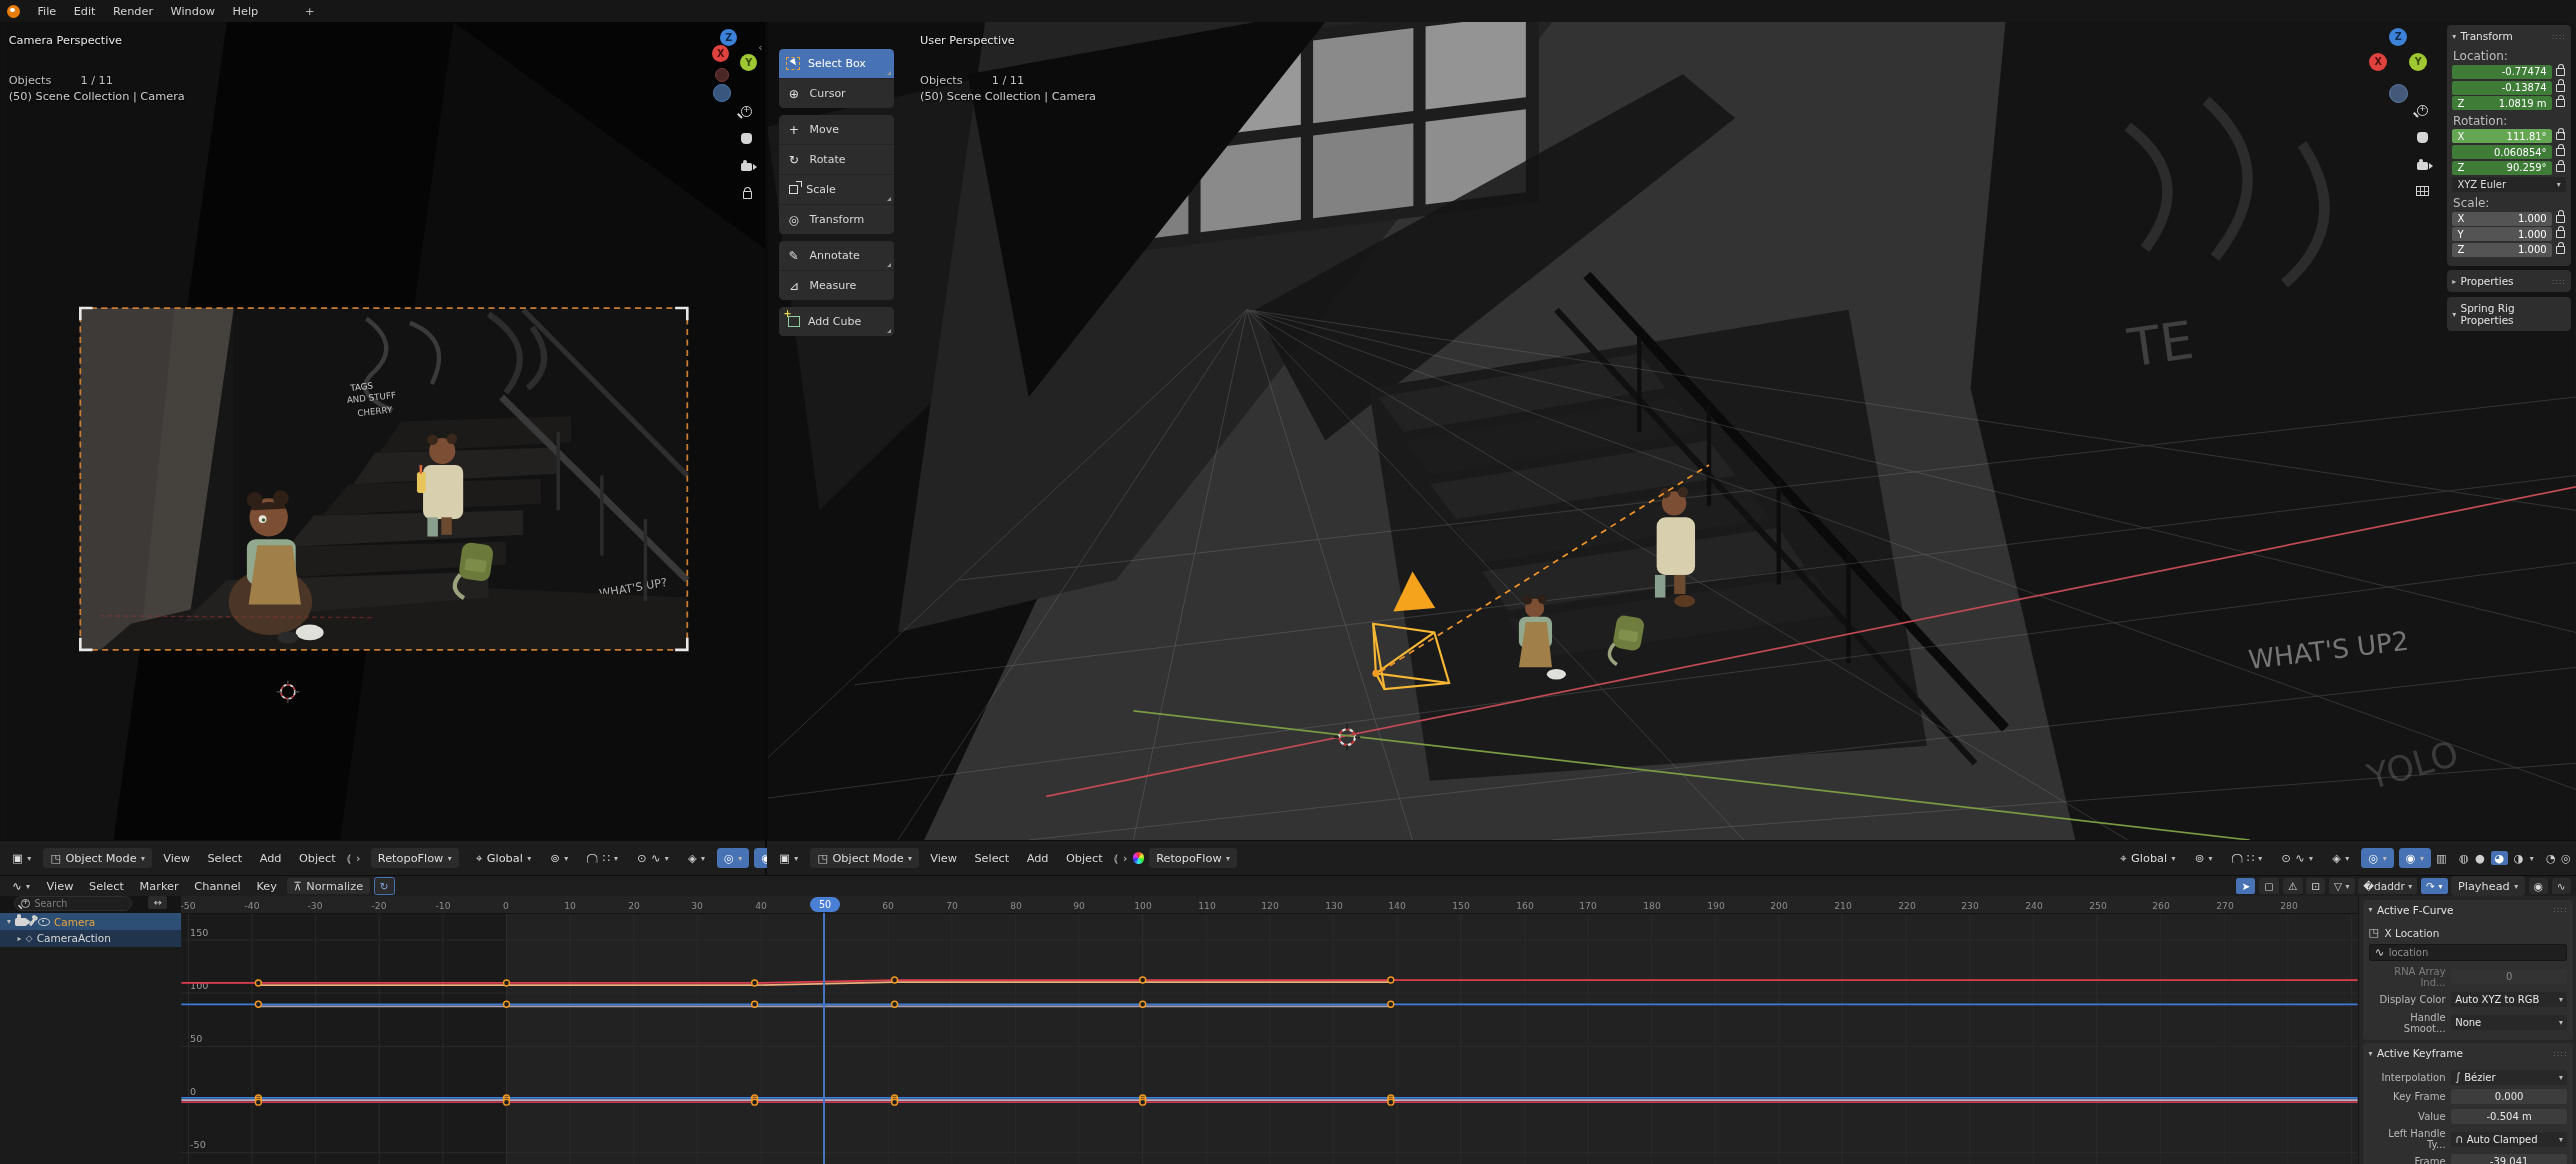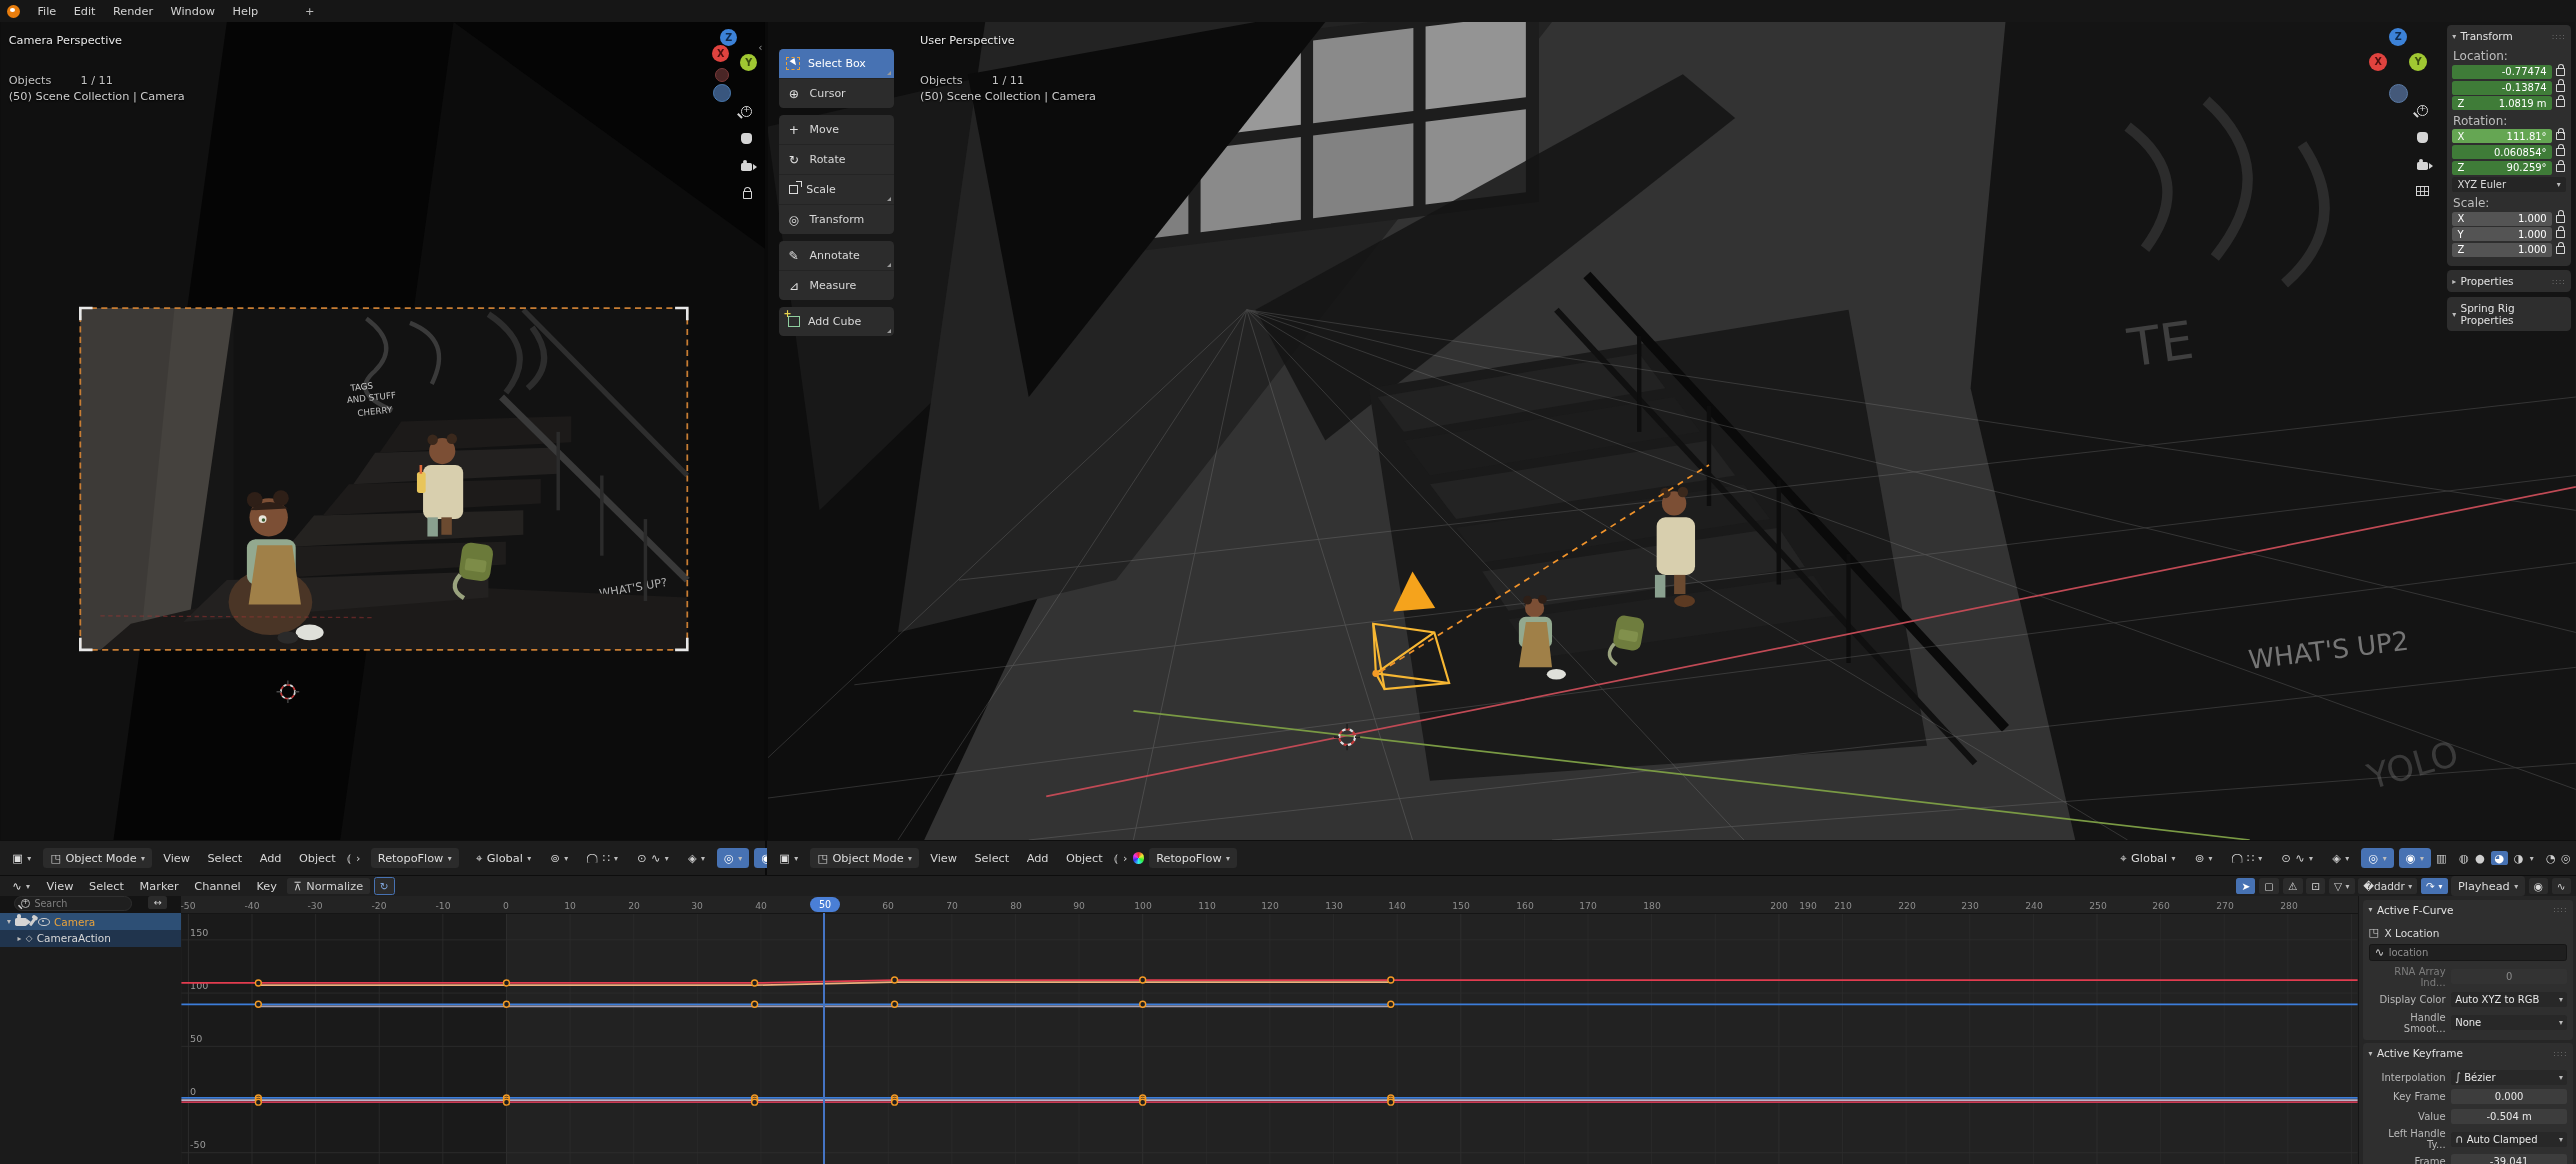--- a/index.html
+++ b/index.html
@@ -716,21 +716,21 @@
       <span class="rtick" style="left: 898px;">90</span>
       <span class="rtick" style="left: 962px;">100</span>
       <span class="rtick" style="left: 1026px;">110</span>
       <span class="rtick" style="left: 1089px;">120</span>
       <span class="rtick" style="left: 1153px;">130</span>
       <span class="rtick" style="left: 1216px;">140</span>
       <span class="rtick" style="left: 1280px;">150</span>
       <span class="rtick" style="left: 1344px;">160</span>
       <span class="rtick" style="left: 1407px;">170</span>
       <span class="rtick" style="left: 1471px;">180</span>
-      <span class="rtick" style="left: 1627px;">190</span>
+      <span class="rtick" style="left: 1535px;">190</span>
       <span class="rtick" style="left: 1598px;">200</span>
       <span class="rtick" style="left: 1662px;">210</span>
       <span class="rtick" style="left: 1726px;">220</span>
       <span class="rtick" style="left: 1789px;">230</span>
       <span class="rtick" style="left: 1853px;">240</span>
       <span class="rtick" style="left: 1917px;">250</span>
       <span class="rtick" style="left: 1980px;">260</span>
       <span class="rtick" style="left: 2044px;">270</span>
       <span class="rtick" style="left: 2108px;">280</span>
       <div class="pill" style="left: 629px;">50</div>

